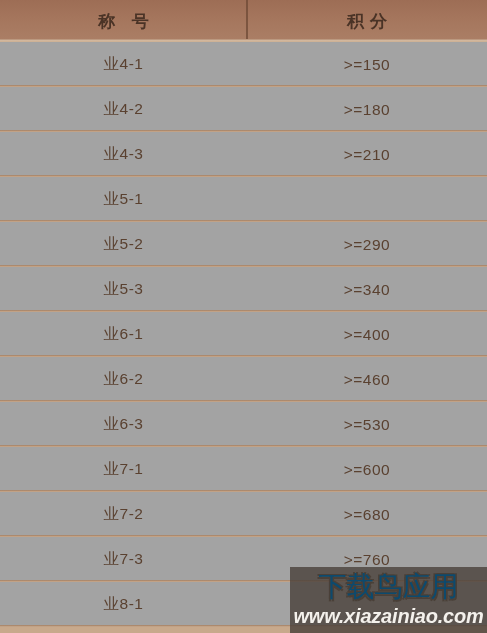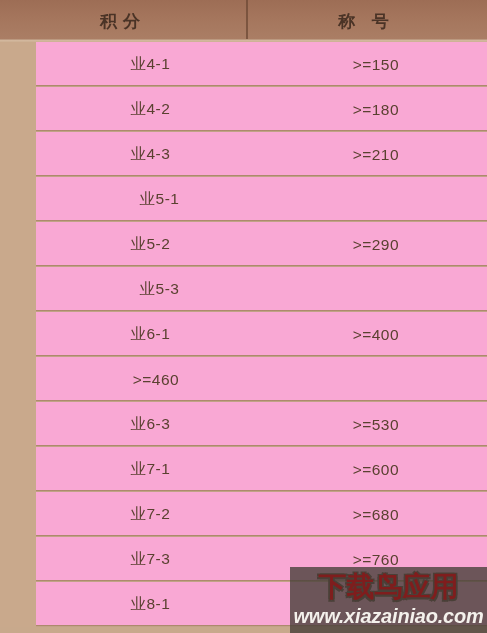--- a/index.html
+++ b/index.html
@@ -65,22 +65,21 @@
   
   .table-body {
     position: relative;
     background: #c9a98c;
   }
   .row {
     display: flex;
     height: 45px;
     position: relative;
     box-sizing: border-box;
-    background: #f9a8d4;
-    margin-left: 36px;
+    background: #a3a3a3;
   }
   .row::after {
     content: "";
     position: absolute;
     left: 0; right: 0; bottom: 0;
     height: 2px;
     background: linear-gradient(180deg, #a9866a 0%, #b08d70 50%, #d2b79d 100%);
   }
   .cell {
     display: flex;
@@ -114,22 +113,22 @@
     background: rgba(72, 64, 58, 0.80);
     display: flex;
     flex-direction: column;
     align-items: center;
     justify-content: center;
     box-sizing: border-box;
     padding: 2px 4px 4px;
   }
   .wm-cn {
     font-size: 28px;
-    font-weight: 700;
-    color: #7f1d1d;
+    font-weight: 400;
+    color: #0c4a6e;
     letter-spacing: 0px;
     line-height: 1;
     text-shadow:
       -1.5px -1.5px 0 #4a4038,
        1.5px -1.5px 0 #4a4038,
       -1.5px  1.5px 0 #4a4038,
        1.5px  1.5px 0 #4a4038;
     white-space: nowrap;
   }
   .wm-url {
@@ -142,22 +141,22 @@
     line-height: 1;
     white-space: nowrap;
   }
 </style>
 </head>
 <body>
 
 <div id="rank-table-root">
 
   <div class="table-header">
+    <div class="th col-title">称 号</div>
     <div class="th col-score">积分</div>
-    <div class="th col-title">称 号</div>
     <div class="header-divider"></div>
   </div>
 
   <div class="table-body">
     <div class="body-divider"></div>
 
     <div class="row">
       <div class="cell col-title">业4-1</div>
       <div class="cell col-score">&gt;=150</div>
     </div>
@@ -171,26 +170,28 @@
     </div>
     <div class="row">
       <div class="cell col-title">业5-1</div>
     </div>
     <div class="row">
       <div class="cell col-title">业5-2</div>
       <div class="cell col-score">&gt;=290</div>
     </div>
     <div class="row">
       <div class="cell col-title">业5-3</div>
+      <div class="cell col-score">&gt;=340</div>
     </div>
     <div class="row">
       <div class="cell col-title">业6-1</div>
       <div class="cell col-score">&gt;=400</div>
     </div>
     <div class="row">
+      <div class="cell col-title">业6-2</div>
       <div class="cell col-score">&gt;=460</div>
     </div>
     <div class="row">
       <div class="cell col-title">业6-3</div>
       <div class="cell col-score">&gt;=530</div>
     </div>
     <div class="row">
       <div class="cell col-title">业7-1</div>
       <div class="cell col-score">&gt;=600</div>
     </div>

